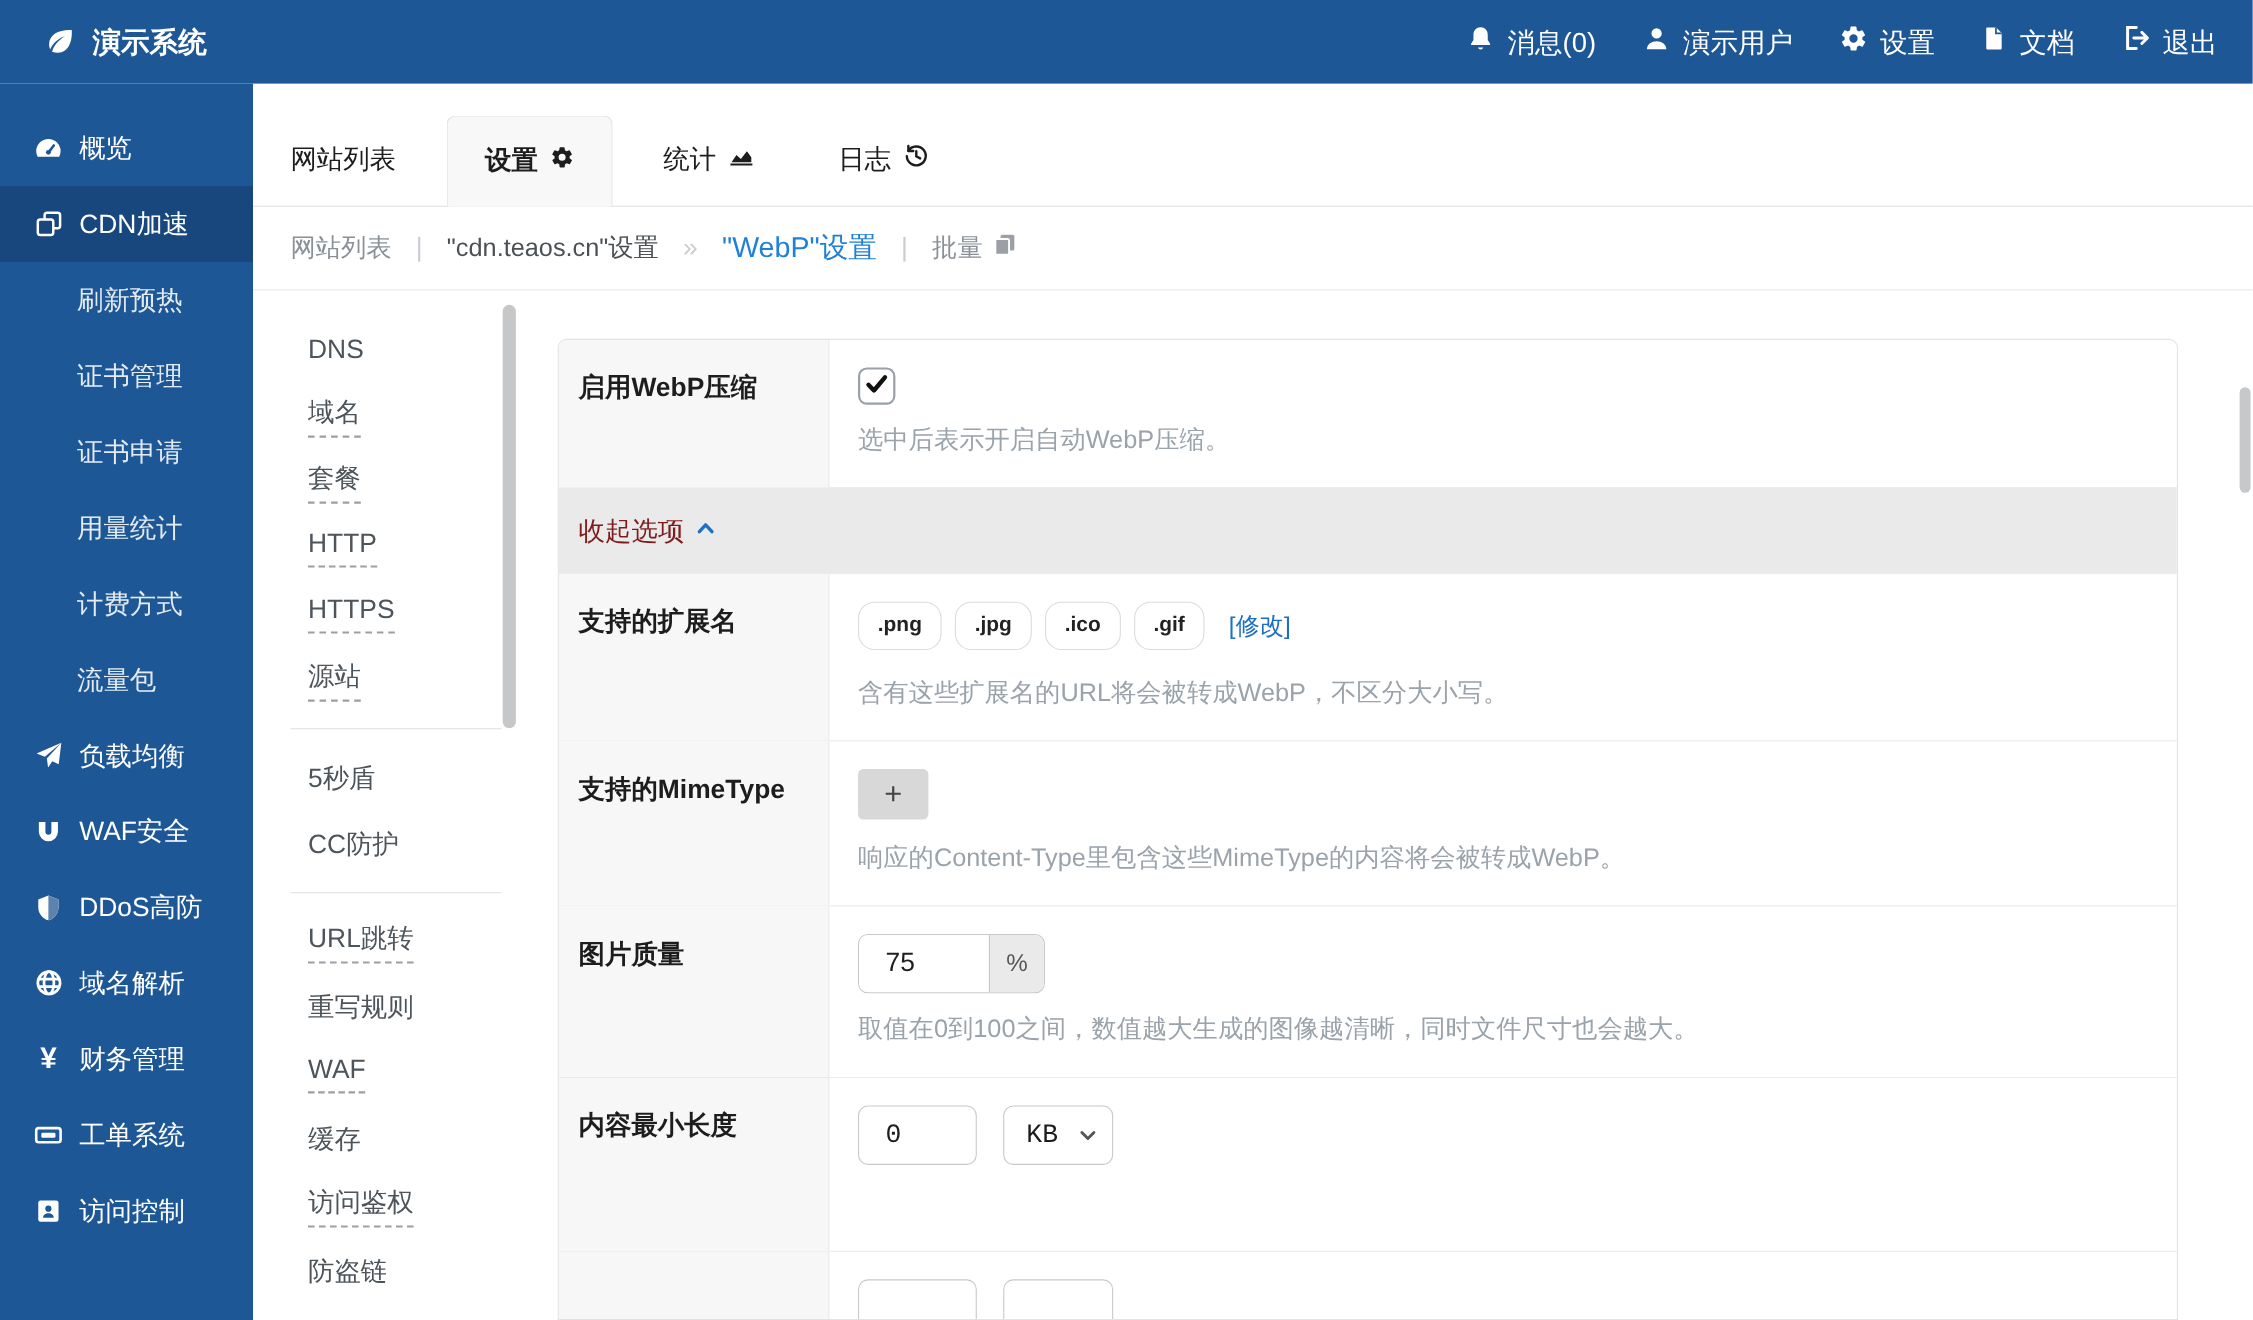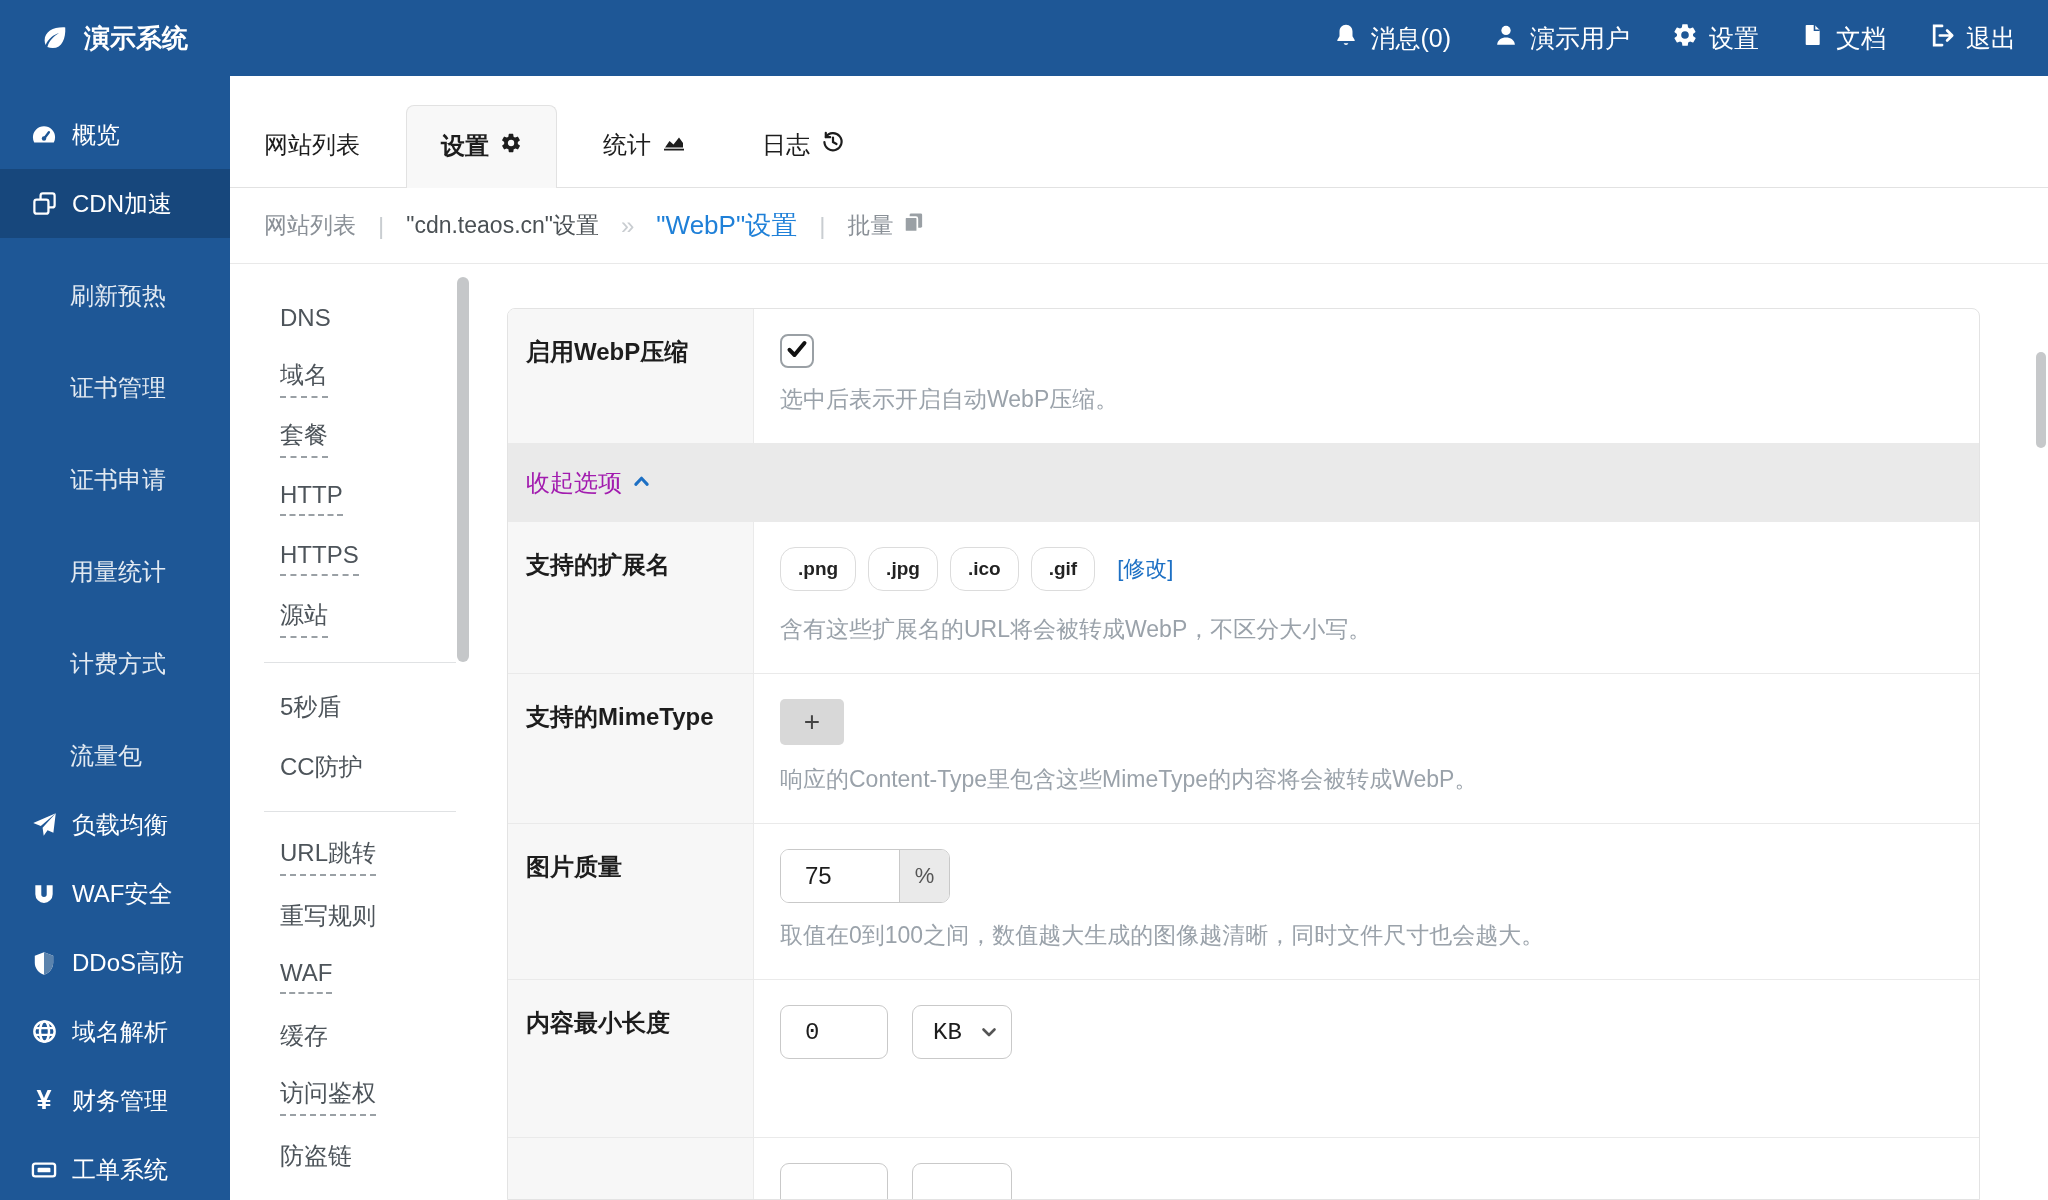--- a/index.html
+++ b/index.html
@@ -15,21 +15,21 @@
   .hitem { display:flex; align-items:center; gap:11px; padding:0 21px; font-size:25px; cursor:pointer; }
   .hitem:last-child { padding-right:2px; }
 
   
   .main { flex:1; display:flex; min-height:0; }
   .sidebar { flex:0 0 230px; background:#1e5796; padding-top:24px; color:#fff; }
   .sitem { height:69px; display:flex; align-items:center; padding-left:28px; gap:12px;
     font-size:24px; cursor:pointer; }
   .sicon { width:32px; display:flex; justify-content:center; align-items:center; }
   .sitem.active { background:#17477c; }
-  .sitem.sub { padding-left:70px; color:rgba(255,255,255,.88);margin-top:23px; }
+  .sitem.sub { padding-left:70px; color:rgba(255,255,255,.88); }
   .yen { font-size:27px; font-weight:bold; color:#fff; }
 
   .content { flex:1; min-width:0; display:flex; flex-direction:column; position:relative; }
 
   
   .tabbar { flex:0 0 112px; border-bottom:1px solid #e2e2e2; display:flex;
     align-items:flex-end; padding-left:34px; }
   .tab { display:flex; align-items:center; gap:11px; font-size:24px; color:#1d1d1d;
     padding:0 30px 26px; margin-right:16px; cursor:pointer; white-space:nowrap; }
   .tab:first-child { padding-left:0; }
@@ -63,21 +63,21 @@
   .r2 { height:78px; background:#eaeaea; align-items:center; padding-left:18px; }
   .r3 { height:152px; } .r4 { height:150px; } .r5 { height:156px; } .r6 { height:158px;font-family:Liberation Mono, monospace; }
   .r7 { height:200px; }
   .flabel { flex:0 0 246px; background:#f7f7f7; border-right:1px solid #eaeaea;
     padding:27px 12px 0 18px; font-size:24px; font-weight:bold; color:#1d1d1d; }
   .fvalue { flex:1; padding:25px 30px 28px 26px; display:flex; flex-direction:column; }
   .fdesc { margin-top:auto; font-size:23px; color:#9aa2aa; }
 
   .checkbox { width:34px; height:34px; border:2px solid #9aa0a5; border-radius:8px;
     background:#fff; display:flex; align-items:center; justify-content:center; cursor:pointer; }
-  .collapse-link { display:flex; align-items:center; gap:10px; color:#a21caf;
+  .collapse-link { display:flex; align-items:center; gap:10px; color:#7f1d1d;
     font-size:24px; cursor:pointer; }
 
   .chips { display:flex; align-items:center; gap:12px; }
   .chip { height:44px; display:flex; align-items:center; padding:3px 17px;
     border:1px solid #dcdcdc; border-radius:15px; font-size:19px; font-weight:bold;
     color:#222; background:#fff; }
   .edit-link { color:#1d70c4; font-size:22px; margin-left:10px; cursor:pointer; }
 
   .plus-btn { width:64px; height:46px; background:#d8d8d8; border:none; border-radius:5px;
     font-size:28px; color:#444; display:flex; align-items:center; justify-content:center; cursor:pointer; }

